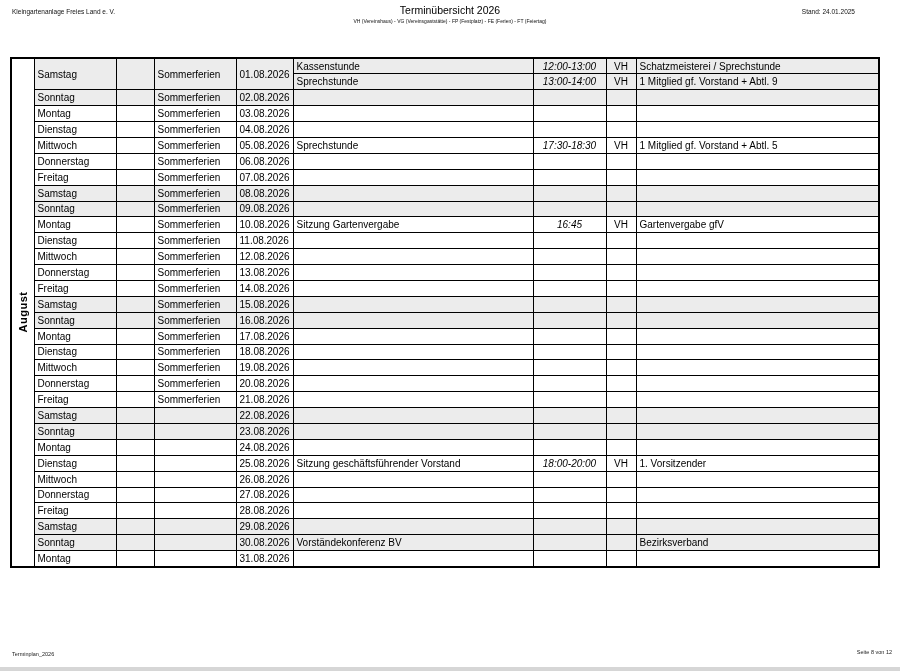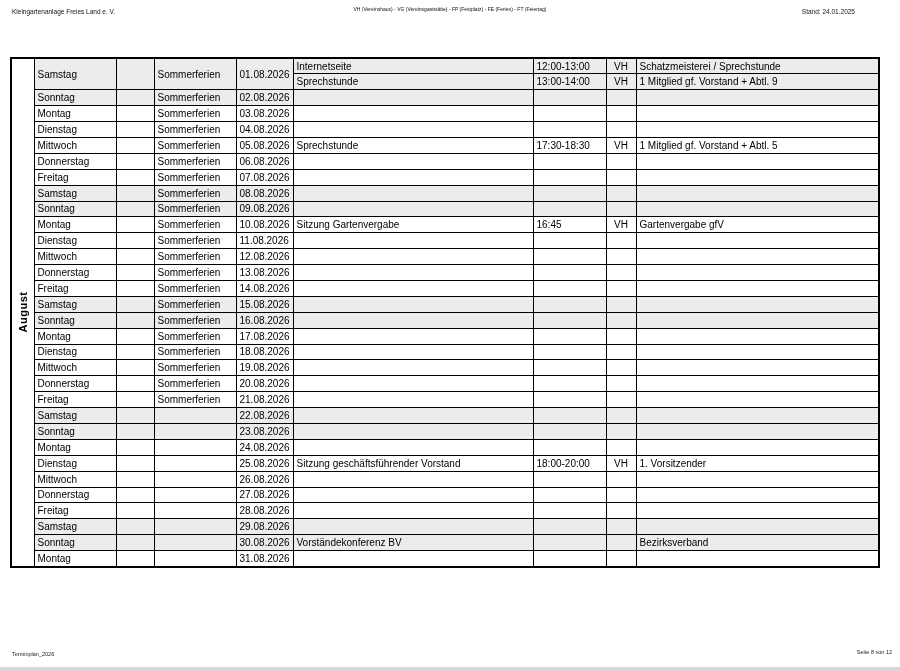--- a/index.html
+++ b/index.html
@@ -35,34 +35,35 @@
     background:#fff;
   }
   tr.weekend td { background:#ececec; }
   td.month-cell { background:#fff !important; position:relative; padding:0; }
   .month-label {
     position:absolute; left:50%; top:50%;
     transform:translate(-50%,-50%) rotate(-90deg);
     font-weight:bold; font-size:11px; letter-spacing:0.5px;
     white-space:nowrap;
   }
-  td.time-cell { text-align:left; }
+  td.time-cell { text-align:center;font-style:italic; }
   td.loc-cell  { text-align:center;margin-top:28px; }
 
   .ftr-notice { position:absolute; left:0; right:0; top:636px; text-align:center; font-size:8px; line-height:11px; }
   .ftr-doc    { position:absolute; left:12px; top:651px; font-size:5.5px; color:#222; }
   .ftr-page   { position:absolute; right:8px; top:649px; font-size:5.5px; color:#222; }
   .page-edge  { position:absolute; left:0; right:0; bottom:0; height:4px; background:#d6d6d6; }
 </style>
 </head>
 <body>
 
 <div class="hdr-org">Kleingartenanlage Freies Land e. V.</div>
 
 <div class="hdr-center">
+  <div class="hdr-title">Terminübersicht 2026</div>
   <div class="hdr-sub">VH (Vereinshaus) - VG (Vereinsgaststätte) - FP (Festplatz) - FE (Ferien) - FT (Feiertag)</div>
 </div>
 
 <div class="hdr-stand">Stand: 24.01.2025</div>
 
 <table class="schedule">
   <colgroup>
     <col style="width:23px">
     <col style="width:82px">
     <col style="width:38px">
@@ -75,21 +76,21 @@
   </colgroup>
   <tbody>
       <tr class="weekend">
         <td class="month-cell" rowspan="32">
           <span class="month-label">August</span>
         </td>
         <td class="day-cell" rowspan="2">Samstag</td>
         <td class="holiday-cell" rowspan="2"></td>
         <td class="ferien-cell" rowspan="2">Sommerferien</td>
         <td class="date-cell" rowspan="2">01.08.2026</td>
-        <td class="event-cell">Internetseite</td>
+        <td class="event-cell">Kassenstunde</td>
         <td class="time-cell">12:00-13:00</td>
         <td class="loc-cell">VH</td>
         <td class="who-cell">Schatzmeisterei / Sprechstunde</td>
       </tr>
       <tr class="weekend">
         <td class="event-cell">Sprechstunde</td>
         <td class="time-cell">13:00-14:00</td>
         <td class="loc-cell">VH</td>
         <td class="who-cell">1 Mitglied gf. Vorstand + Abtl. 9</td>
       </tr>

